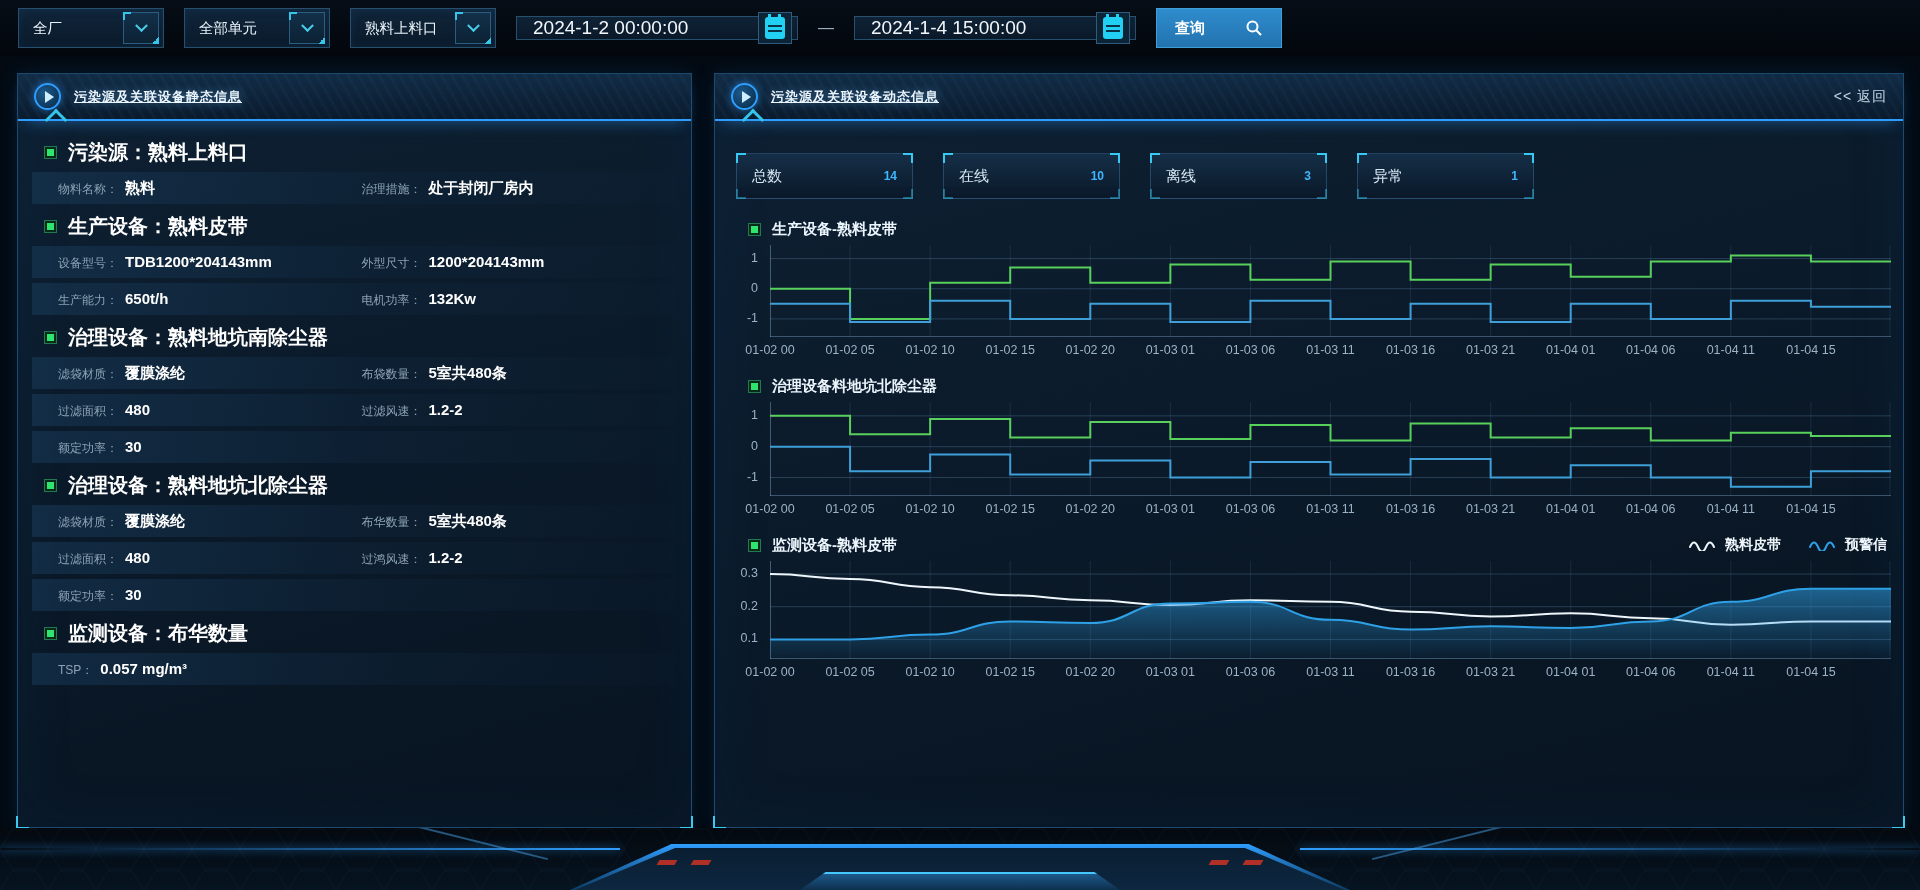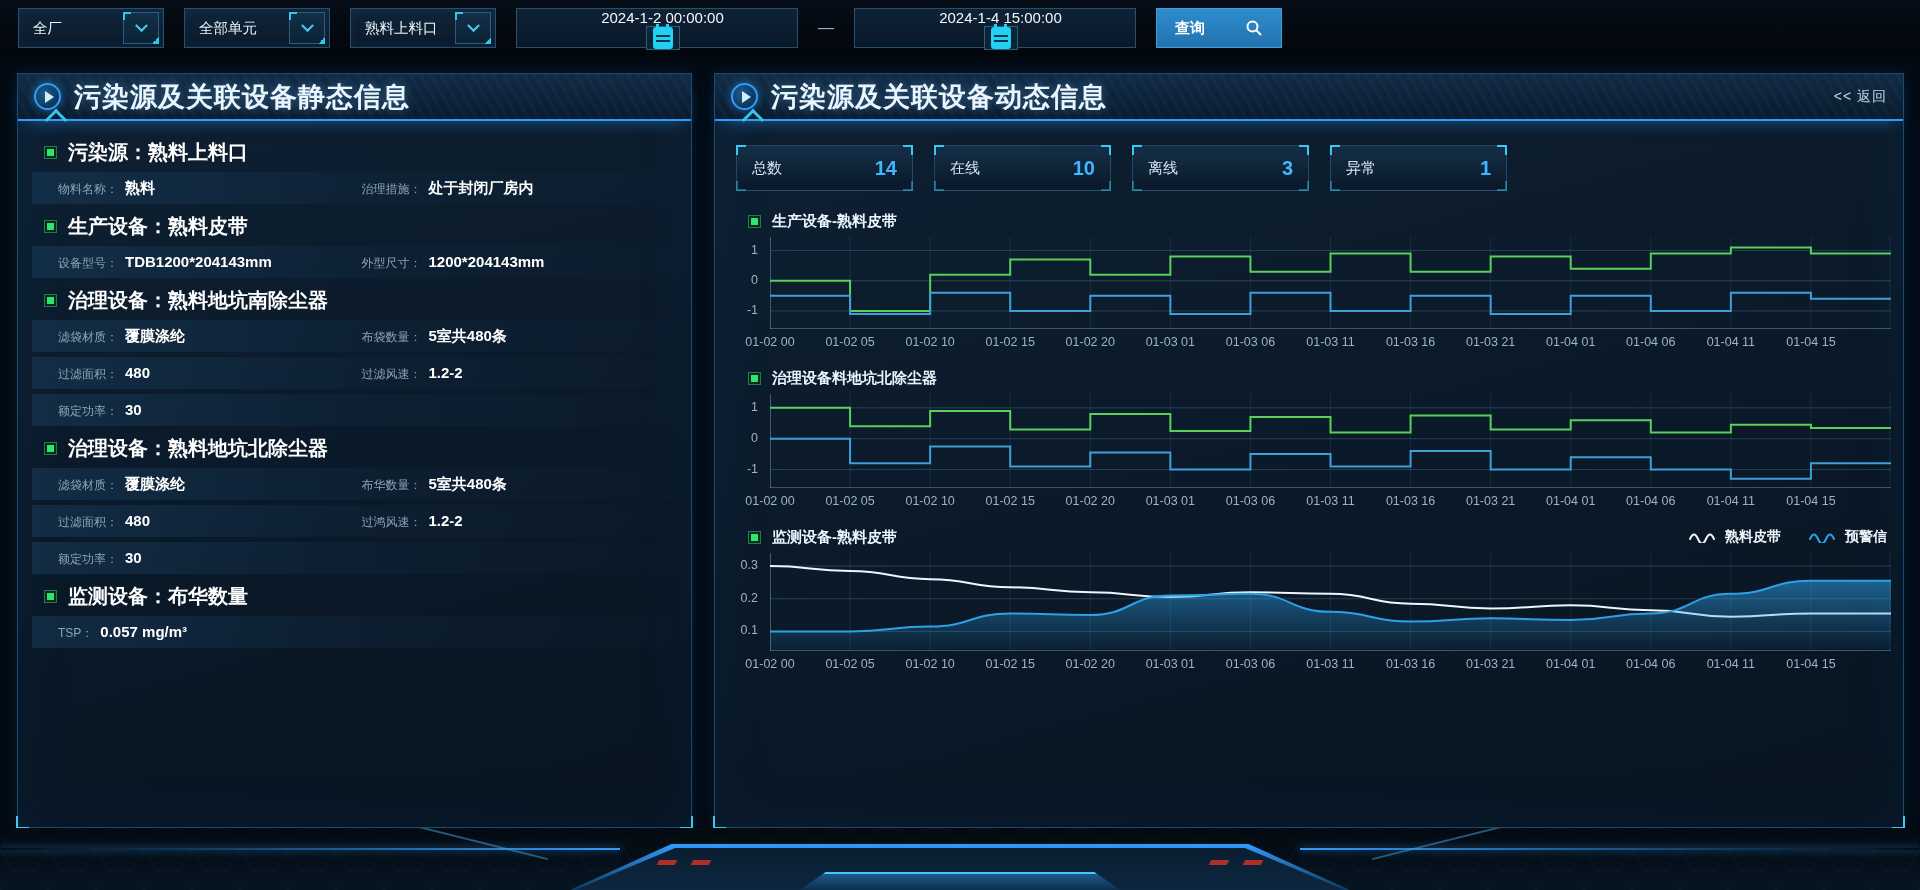--- a/index.html
+++ b/index.html
@@ -29,24 +29,24 @@
     background:linear-gradient(180deg,#123049,#0c2134);
     display:flex; align-items:center; justify-content:center;
   }
   .caret-box::before{content:""; position:absolute; top:-1px; left:-1px; width:6px; height:6px;
     border-top:2px solid #35c5ea; border-left:2px solid #35c5ea;}
   .caret-box::after{content:""; position:absolute; bottom:-1px; right:-1px; width:7px; height:7px;
     background:linear-gradient(135deg,transparent 50%,#35c5ea 50%);}
   .chev{width:9px; height:9px; border-right:2px solid #49cdea; border-bottom:2px solid #49cdea;
     transform:rotate(45deg) translate(-2px,-2px);}
   .datebox{
-    width:282px; height:40px; border:1px solid #27506f;
+    width:282px; height:24px; border:1px solid #27506f;
     background:linear-gradient(180deg,#0f2236,#0a1929);
     display:flex; align-items:center; justify-content:space-between;
-    padding:0 5px 0 16px; font-size:15px; color:#f2f7fb; cursor:pointer;flex-direction:column;
+    padding:0 5px 0 16px; font-size:19px; color:#f2f7fb; cursor:pointer;
   }
   .calbtn{width:34px; height:32px; border:1px solid #2a5d80; background:#0d2437;
     display:flex; align-items:center; justify-content:center; cursor:pointer; position:relative;}
   .cal{width:20px; height:22px; background:#21d0f2; border-radius:3px; position:relative;}
   .cal::before{content:""; position:absolute; left:3px; right:3px; top:8px; height:2px;
     background:#073448; box-shadow:0 5px 0 #073448;}
   .cal::after{content:""; position:absolute; top:-3px; left:3px; width:3px; height:5px;
     background:#21d0f2; box-shadow:10px 0 0 #21d0f2;}
   .date-sep{color:#9db3c6; font-size:16px;}
   .querybtn{
@@ -70,22 +70,22 @@
   .cbr{right:-2px; border-right:2px solid #3cc8ef; border-bottom:2px solid #3cc8ef;}
 
   .panel-header{
     height:47px; display:flex; align-items:center; gap:13px; padding:0 16px;
     border-bottom:2px solid #2f9dfd; position:relative;
     background:
       repeating-linear-gradient(60deg, rgba(60,130,190,.05) 0 3px, transparent 3px 9px),
       linear-gradient(180deg, rgba(22,52,82,.6), rgba(10,26,44,.75));
     box-shadow:0 8px 16px -8px rgba(47,157,253,.5);
   }
-  .panel-title{font-size:27px; font-weight:bold; letter-spacing:1px; color:#eaf5fd;
-    text-shadow:0 0 10px rgba(110,190,255,.45);}
+  .panel-title{font-size:13px; font-weight:bold; letter-spacing:1px; color:#eaf5fd;
+    text-shadow:0 0 10px rgba(110,190,255,.45);text-decoration:underline;}
   .play-icon{width:27px; height:27px; border-radius:50%; flex:none;
     background:radial-gradient(circle at 35% 35%, #1c5a8c, #082944);
     border:2px solid #2f9dfd; position:relative; box-shadow:0 0 8px rgba(47,157,253,.6);}
   .play-icon::after{content:""; position:absolute; left:9px; top:6px;
     border-left:9px solid #cfeeff; border-top:6px solid transparent; border-bottom:6px solid transparent;}
   .hdr-chev{position:absolute; left:30px; bottom:-9px; width:16px; height:16px;
     border-top:3px solid #35c5ea; border-left:3px solid #35c5ea; transform:rotate(45deg);
     background:transparent;}
   .back-link{margin-left:auto; font-size:14px; color:#c3d8e8; cursor:pointer; letter-spacing:1px;}
 
@@ -97,32 +97,32 @@
   .row.section{background:none; padding-left:12px; gap:11px; height:34px; margin-bottom:3px;}
   .bullet{width:13px; height:13px; flex:none; background:#0c2a1c; border:1px solid #1f7a4d;
     display:flex; align-items:center; justify-content:center;}
   .bullet::after{content:""; width:7px; height:7px; background:#2ee56e;}
   .section-text{font-size:20px; font-weight:bold; color:#fff;}
   .cell{width:50%; display:flex; align-items:baseline;}
   .lbl{font-size:12px; color:#8ca3b5;}
   .val{font-size:15px; font-weight:bold; color:#fff; margin-left:7px;}
 
   
-  .stats{display:flex; gap:21px; padding:24px 0 4px 21px;}
+  .stats{display:flex; gap:30px; padding:32px 0 4px 21px;}
   .stat{width:177px; height:46px; position:relative;
     border:1px solid rgba(70,130,180,.4);
     background:linear-gradient(180deg, rgba(22,48,74,.9), rgba(10,24,40,.92));
     display:flex; align-items:center; justify-content:space-between; padding:0 15px;}
   .stat i{position:absolute; width:10px; height:10px;}
   .stat .tl{top:-1px; left:-1px; border-top:2px solid #38c9f2; border-left:2px solid #38c9f2;}
   .stat .tr{top:-1px; right:-1px; border-top:2px solid #38c9f2; border-right:2px solid #38c9f2;}
   .stat .bl{bottom:-1px; left:-1px; border-bottom:2px solid rgba(56,201,242,.45); border-left:2px solid rgba(56,201,242,.45);}
   .stat .br{bottom:-1px; right:-1px; border-bottom:2px solid rgba(56,201,242,.45); border-right:2px solid rgba(56,201,242,.45);}
   .stat-label{font-size:15px; color:#d6e7f4;}
-  .stat-value{font-size:20px; font-weight:bold; color:#3fb6ff;}
+  .stat-value{font-size:12px; font-weight:bold; color:#3fb6ff;}
 
   
   .charts{padding:10px 10px 0 21px;margin-left:12px;}
   .chart-block{margin-bottom:9px;}
   .chart-title-row{display:flex; align-items:center; gap:11px; height:32px;}
   .chart-title{font-size:15px; font-weight:bold; color:#eaf5fd;}
   .legend{margin-left:auto; display:flex; gap:28px; align-items:center; padding-right:6px;}
   .legend-item{display:flex; gap:8px; align-items:center; font-size:14px; font-weight:bold; color:#eef6fb; cursor:pointer;}
   .chart-area{position:relative; margin-left:22px; margin-right:2px;}
   .plot{position:relative; width:100%;}
@@ -233,20 +233,30 @@
         <span class="section-text">生产设备：熟料皮带</span>
       </div>
       <div class="row">
         <div class="cell">
             <span class="lbl">设备型号：</span>
             <span class="val">TDB1200*204143mm</span>
           </div>
         <div class="cell">
             <span class="lbl">外型尺寸：</span>
             <span class="val">1200*204143mm</span>
+          </div>
+      </div>
+      <div class="row">
+        <div class="cell">
+            <span class="lbl">生产能力：</span>
+            <span class="val">650t/h</span>
+          </div>
+        <div class="cell">
+            <span class="lbl">电机功率：</span>
+            <span class="val">132Kw</span>
           </div>
       </div>
 
       <div class="row section">
         <span class="bullet"></span>
         <span class="section-text">治理设备：熟料地坑南除尘器</span>
       </div>
       <div class="row">
         <div class="cell">
             <span class="lbl">滤袋材质：</span>

